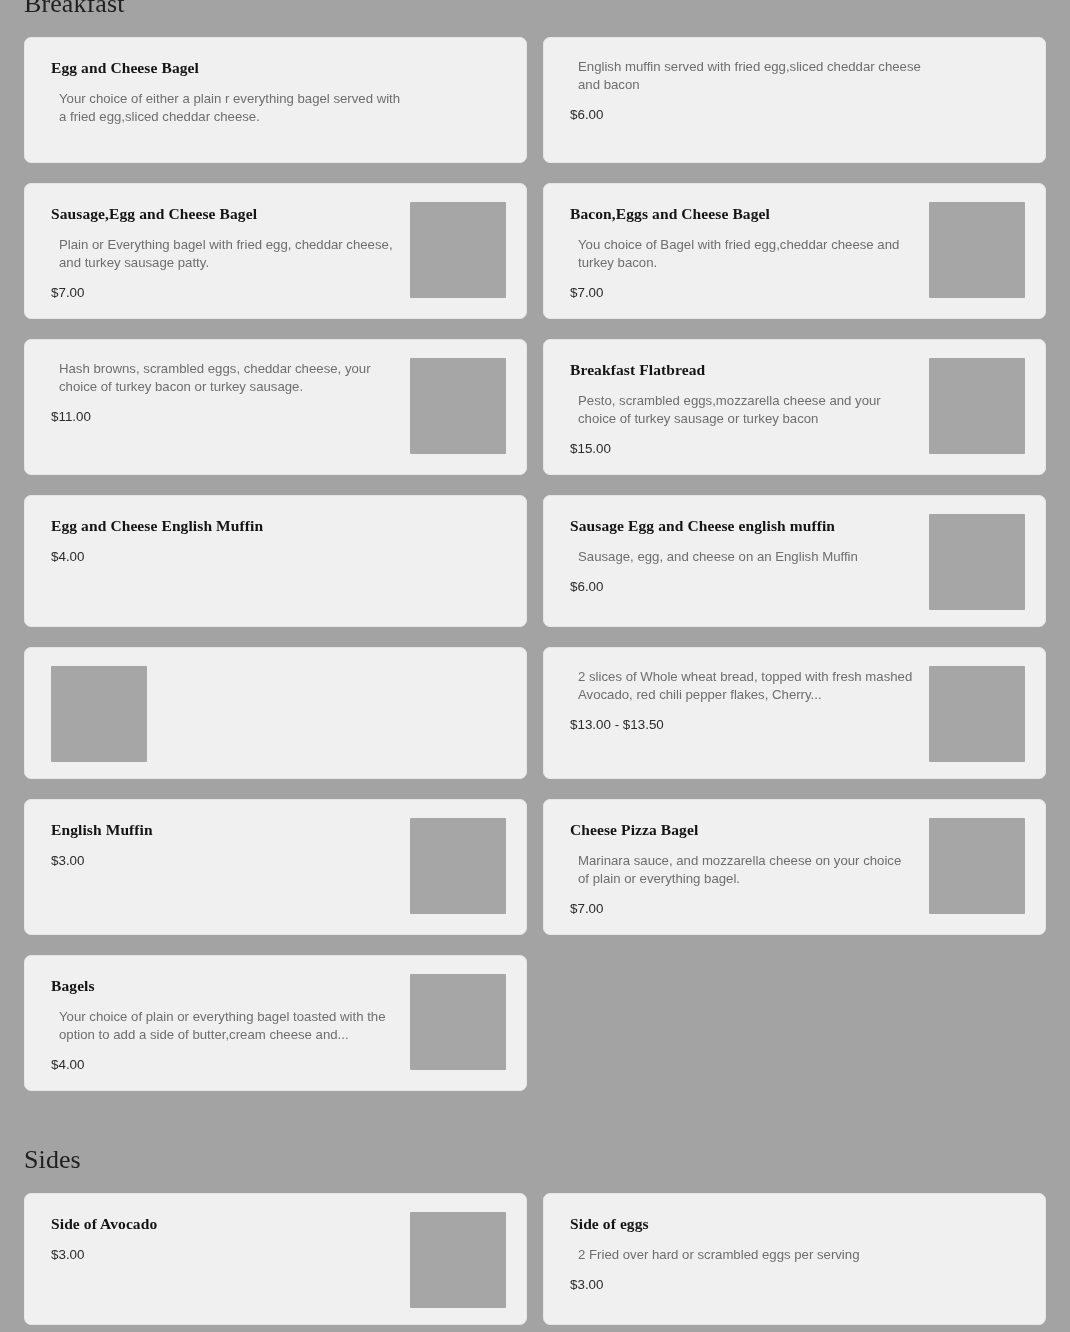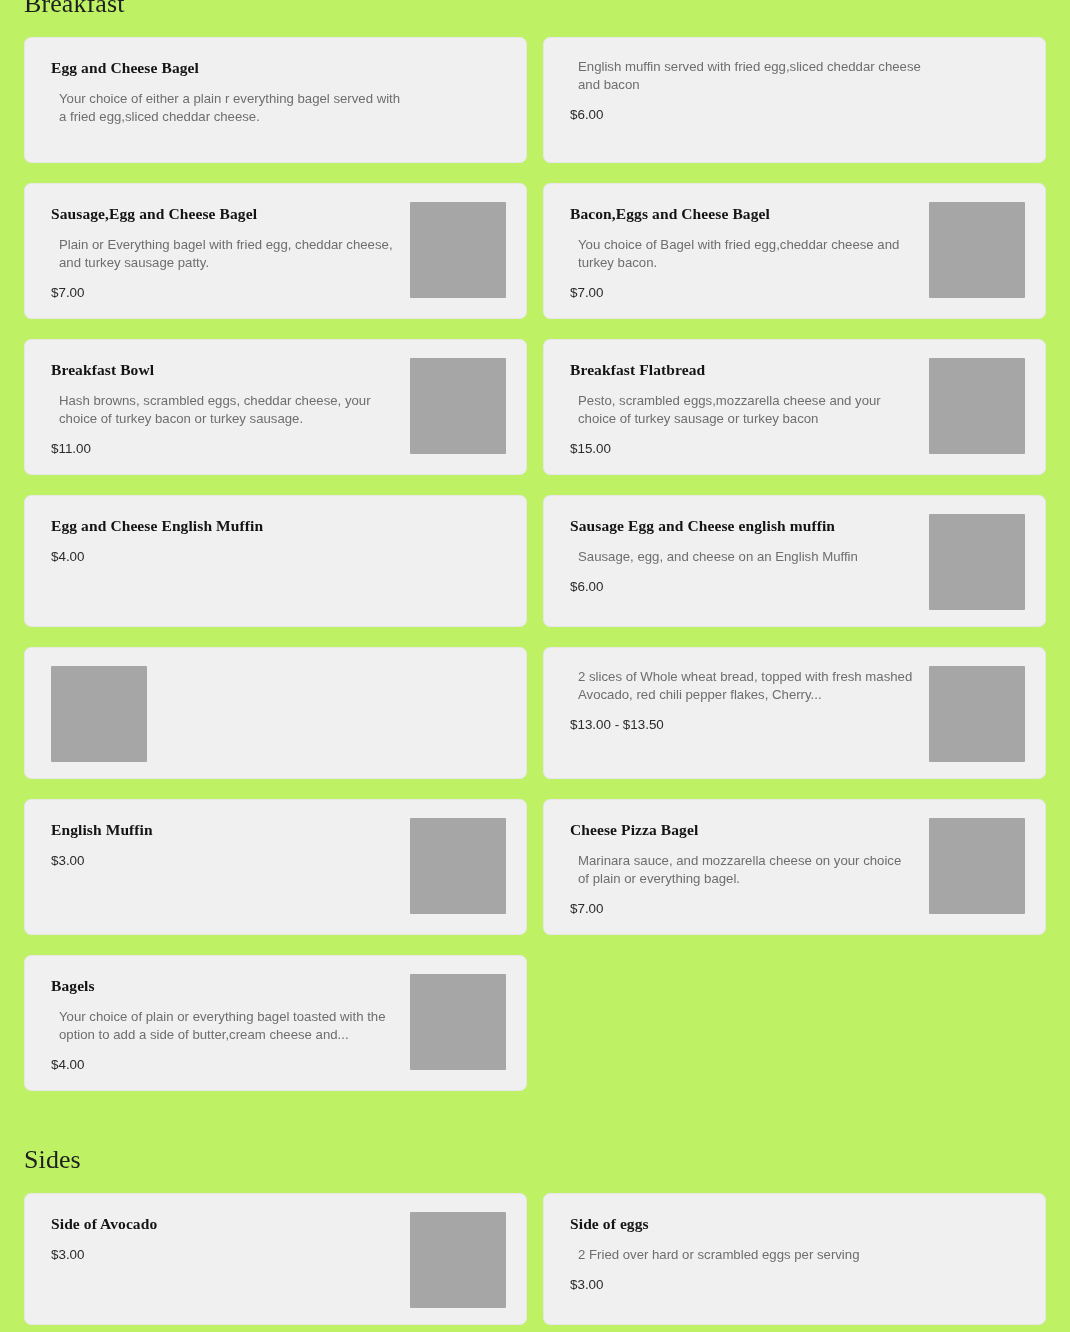--- a/index.html
+++ b/index.html
@@ -13,21 +13,21 @@
     font-family: "Liberation Sans", sans-serif;
     color: #2b2b2b;
     overflow: hidden;
   }
 
   .page {
     width: 1070px;
     height: 1332px;
     position: relative;
     overflow: hidden;
-    background: #bef264;
+    background: #a3a3a3;
   }
 
   .menu-scroll {
     position: absolute;
     left: 0;
     top: -13px;
     width: 1070px;
   }
 
   .section {
@@ -149,21 +149,20 @@
             <div class="menu-card">
               <div class="card-text">
                 <div class="card-title">Bacon,Eggs and Cheese Bagel</div>
                 <div class="card-desc">You choice of Bagel with fried egg,cheddar cheese and turkey bacon.</div>
                 <div class="card-price">$7.00</div>
               </div>
               <div class="card-thumb"></div>
             </div>
             <div class="menu-card">
               <div class="card-text">
-                <div class="card-title">Breakfast Bowl</div>
                 <div class="card-desc">Hash browns, scrambled eggs, cheddar cheese, your choice of turkey bacon or turkey sausage.</div>
                 <div class="card-price">$11.00</div>
               </div>
               <div class="card-thumb"></div>
             </div>
             <div class="menu-card">
               <div class="card-text">
                 <div class="card-title">Breakfast Flatbread</div>
                 <div class="card-desc">Pesto, scrambled eggs,mozzarella cheese and your choice of turkey sausage or turkey bacon</div>
                 <div class="card-price">$15.00</div>

